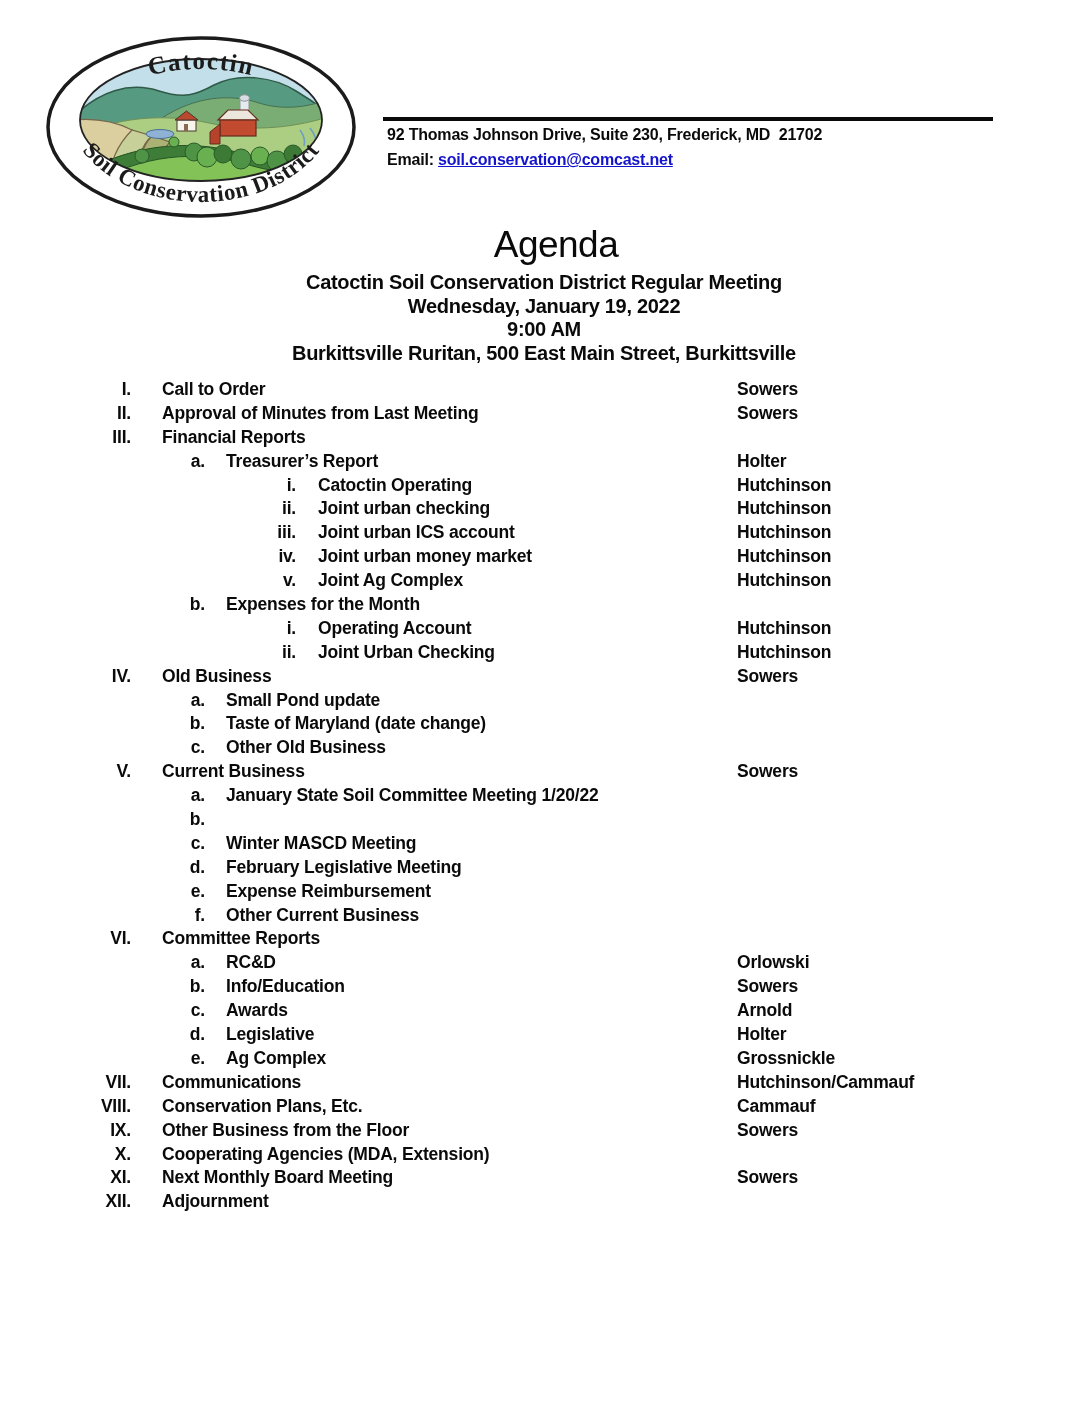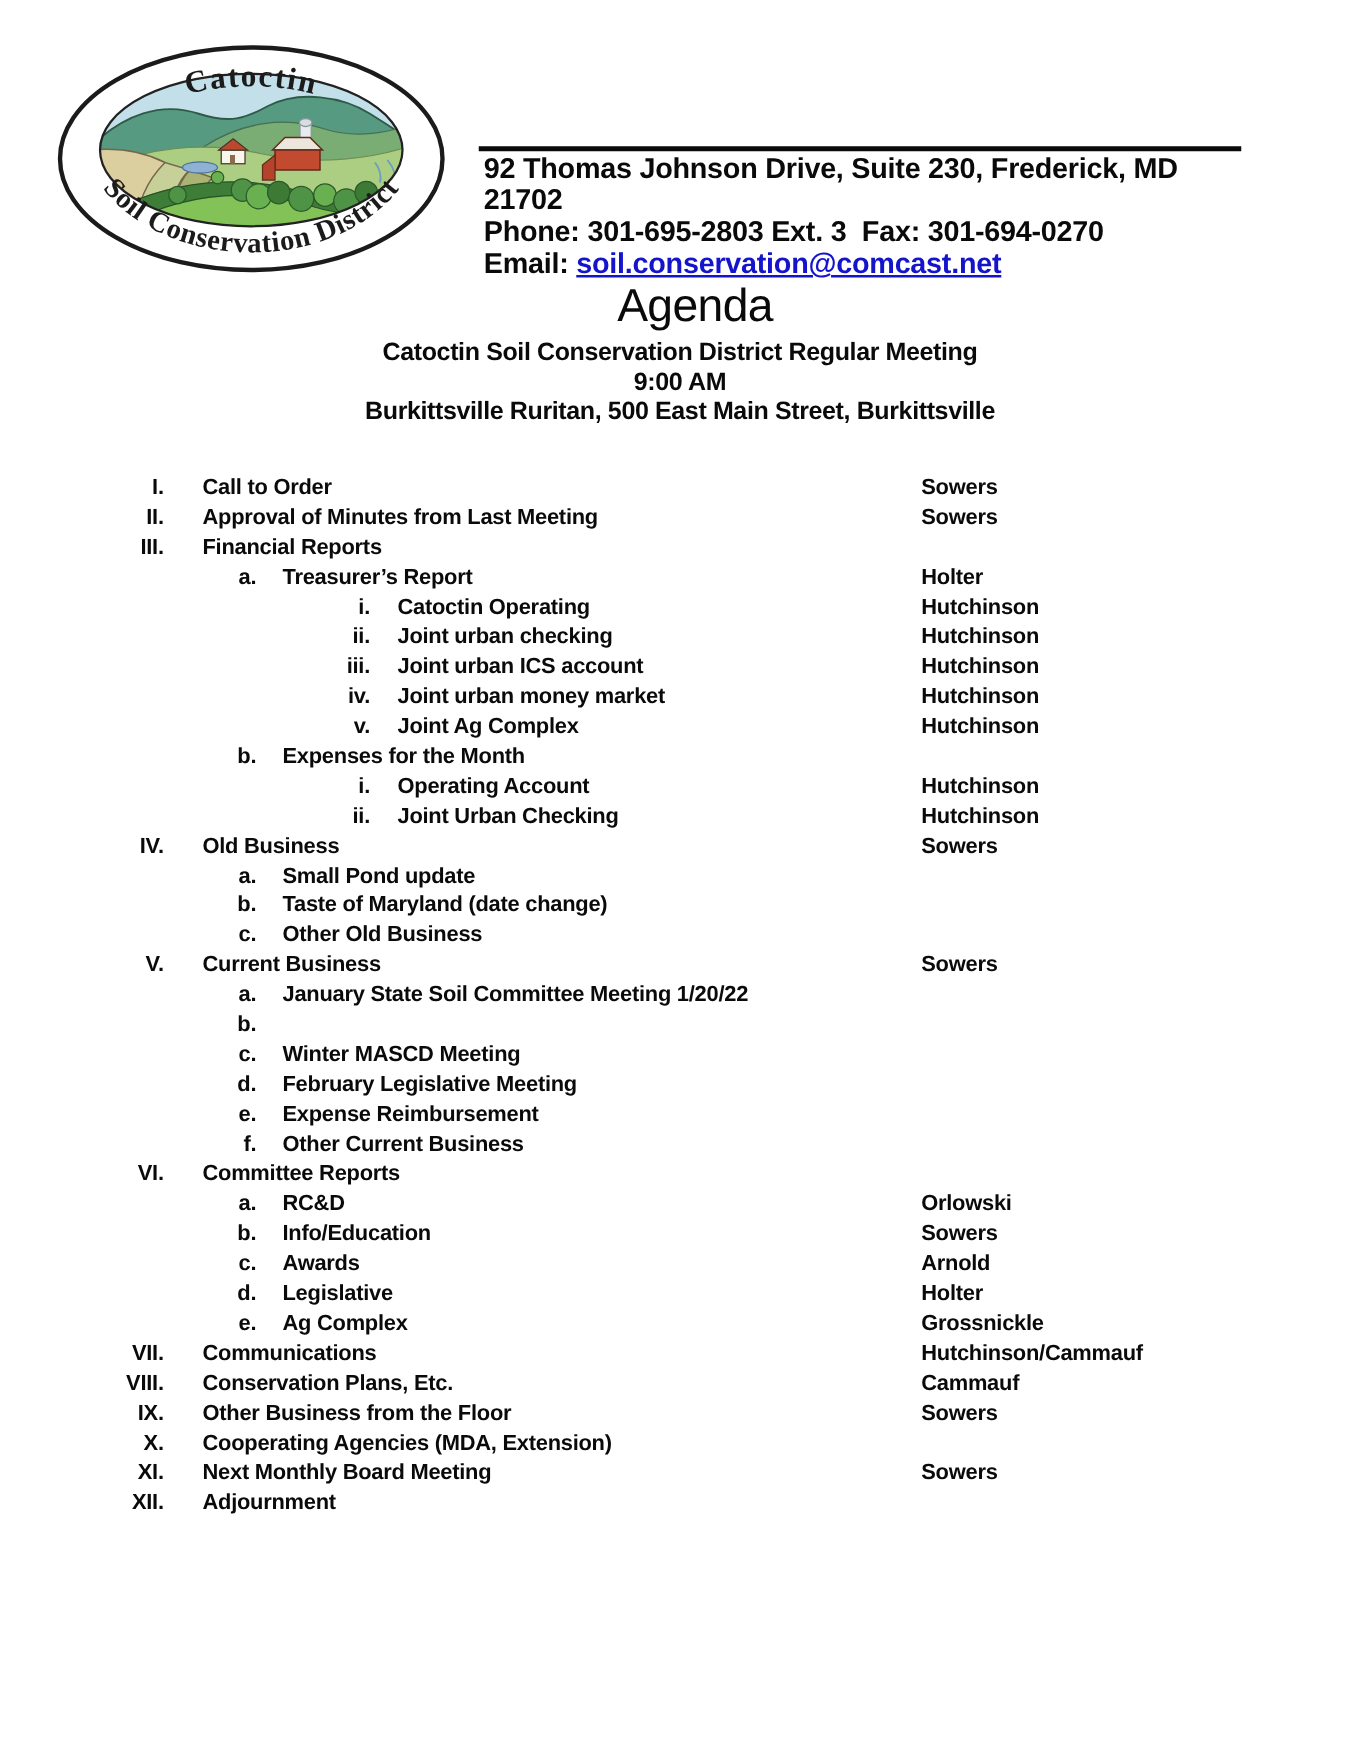--- a/index.html
+++ b/index.html
@@ -6,21 +6,21 @@
   .page {
     position:relative; width:1088px; height:1408px; background:#ffffff;
     font-family:"Liberation Sans", sans-serif; color:#0a0a0a; overflow:hidden;
   }
   
   .logo { position:absolute; left:44px; top:34px; width:314px; height:186px; }
   
   .header-rule { position:absolute; left:383px; top:117px; width:610px; height:4px; background:#0a0a0a; }
   .contact {
     position:absolute; left:387px; top:122px; width:620px;
-    font-size:23px; font-weight:700; line-height:25.4px; letter-spacing:-0.2px;
+    font-size:16px; font-weight:700; line-height:25.4px; letter-spacing:-0.2px;
   }
   .contact .email-link { color:#1414cc; font-weight:700; }
   
   .doc-title {
     position:absolute; left:12px; top:222px; width:1088px; text-align:center;
     font-size:37px; font-weight:400; letter-spacing:-0.5px; line-height:46px;
   }
   .subtitles {
     position:absolute; left:0; top:271px; width:1088px; text-align:center;
     font-size:20px; font-weight:700; line-height:23.6px; letter-spacing:-0.3px;
@@ -107,27 +107,27 @@
       <textPath href="#arc-top" startOffset="50%" text-anchor="middle">Catoctin</textPath>
     </text>
     <text font-family="'Liberation Serif', serif" font-weight="bold" font-size="23" fill="#1b1b1b" letter-spacing="0.5">
       <textPath href="#arc-bottom" startOffset="50%" text-anchor="middle">Soil Conservation District</textPath>
     </text>
   </svg>
 
   <div class="header-rule"></div>
   <div class="contact">
     <div>92 Thomas Johnson Drive, Suite 230, Frederick, MD&nbsp; 21702</div>
-    <div>Phone: 301-695-2803 Ext. 3 &nbsp;Fax: 301-694-0270</div>
     <div><span>Email: </span><a class="email-link" href="#">soil.conservation@comcast.net</a></div>
   </div>
 
   <div class="doc-title">Agenda</div>
   <div class="subtitles">
     <div>Catoctin Soil Conservation District Regular Meeting</div>
+    <div>Wednesday, January 19, 2022</div>
     <div>9:00 AM</div>
     <div>Burkittsville Ruritan, 500 East Main Street, Burkittsville</div>
   </div>
 
   <div class="agenda-list">
       <div class="row lvl0">
         <span class="marker">I.</span>
         <span class="label">Call to Order</span>
         <span class="presenter">Sowers</span>
       </div>

